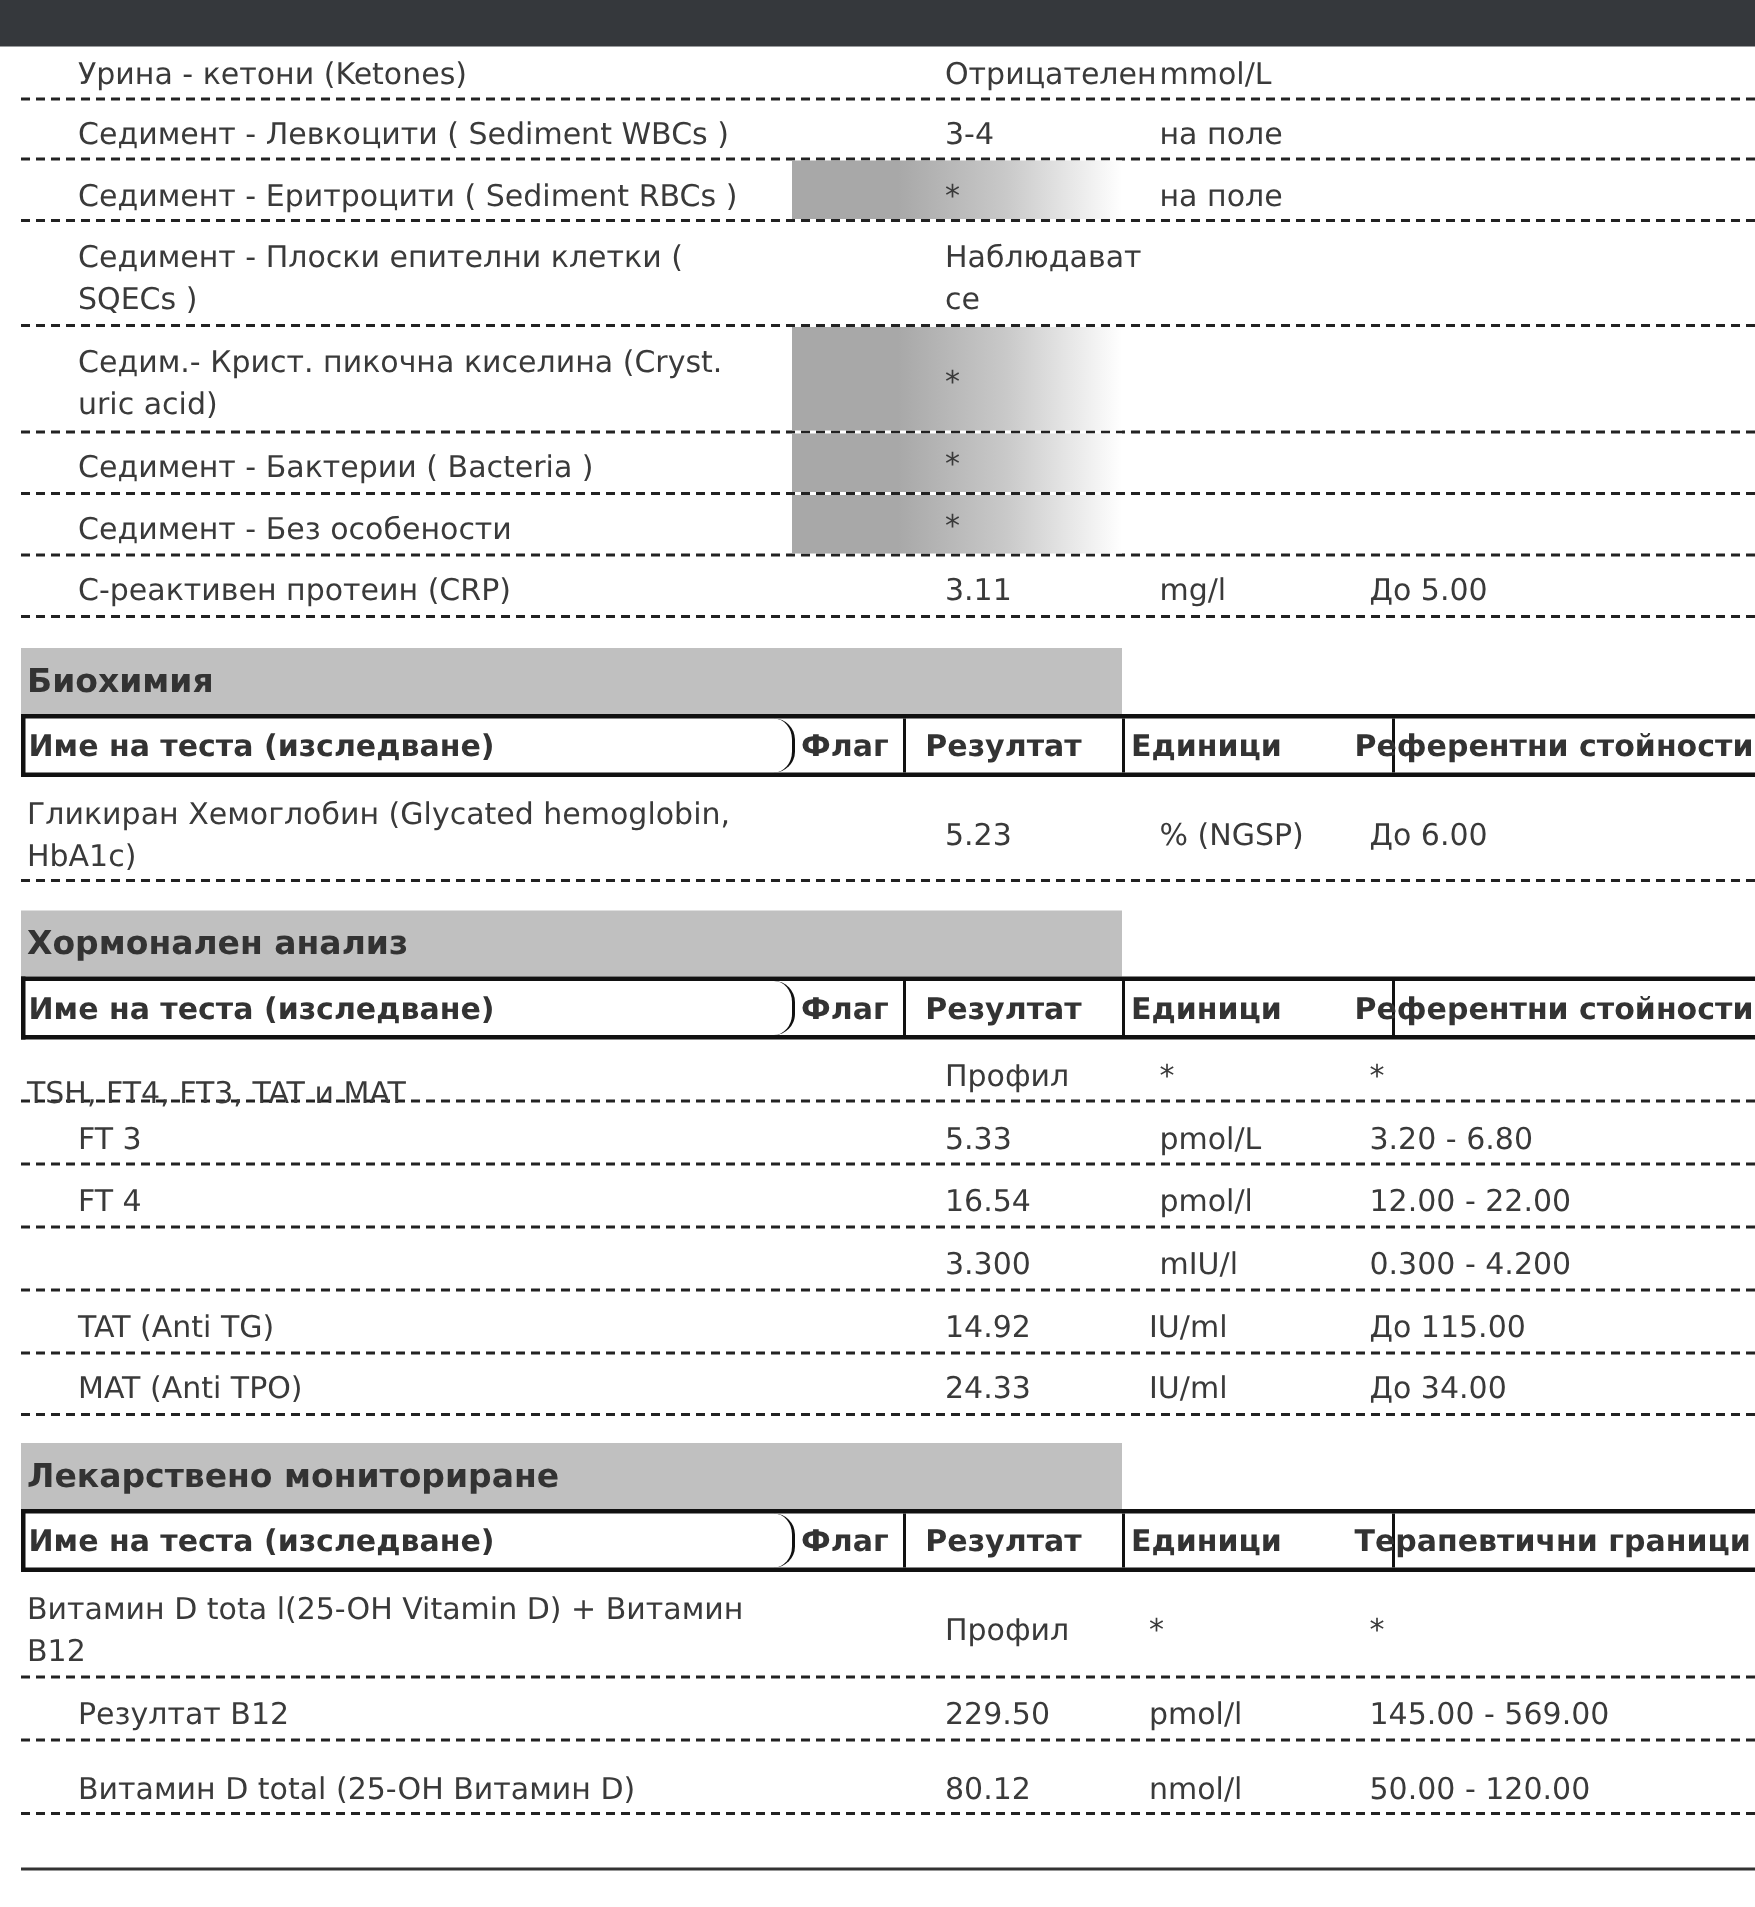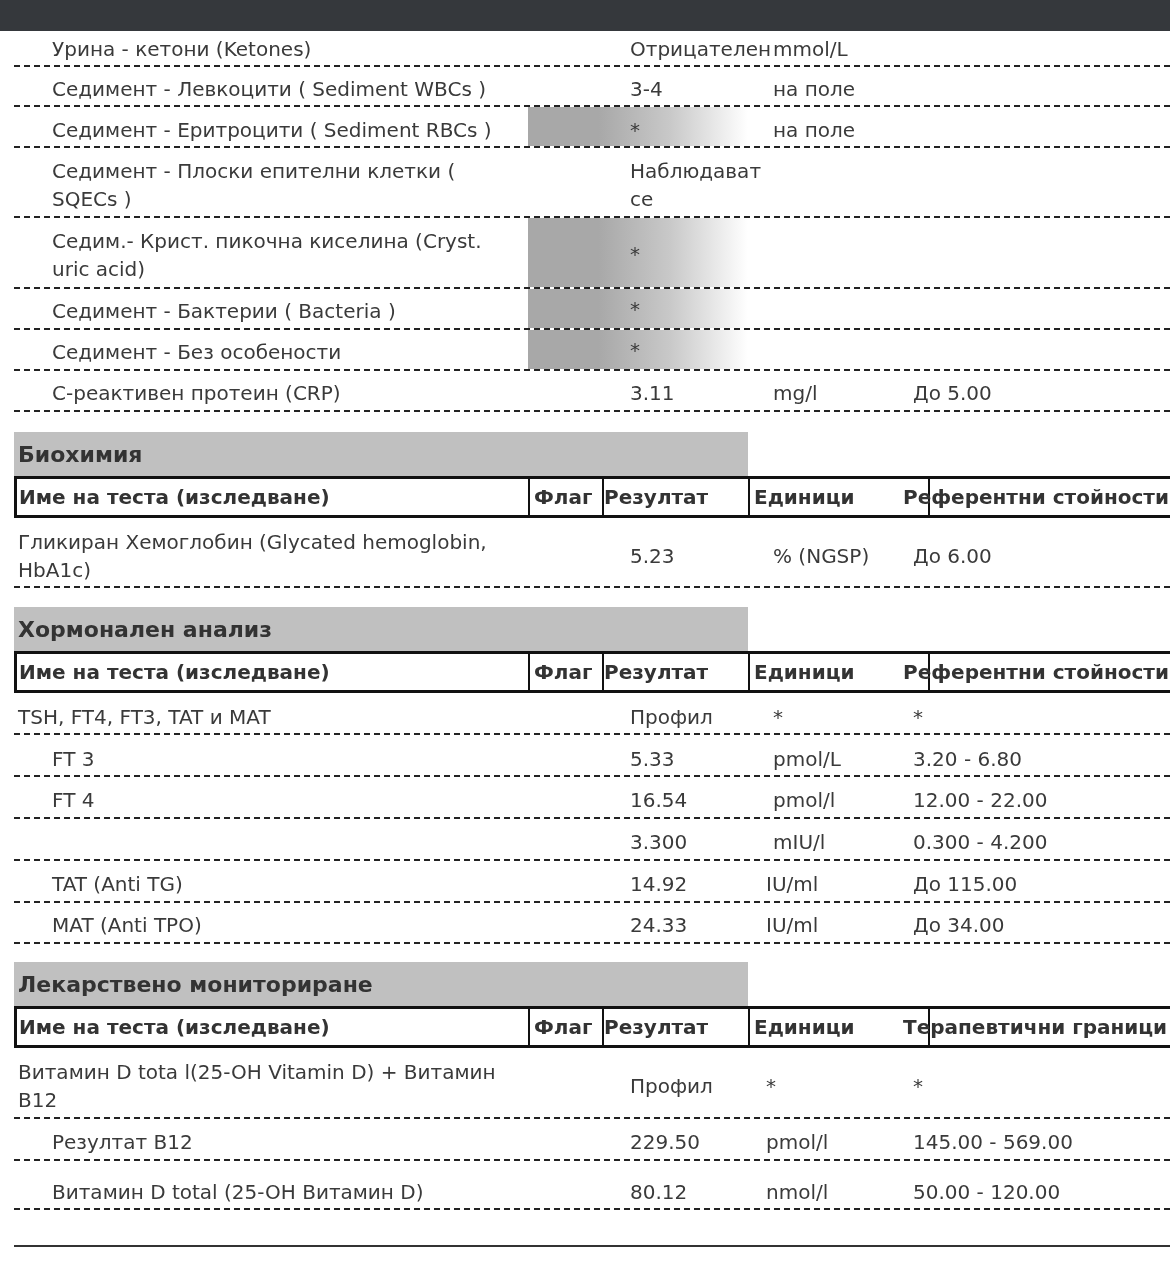--- a/index.html
+++ b/index.html
@@ -30,23 +30,23 @@
     position: absolute; left: 14px; width: 734px; height: 44px;
     background: #c0c0c0; font-weight: bold; font-size: 22px; color: #333;
     box-sizing: border-box; padding: 10px 16px 0 4px;
   }
   .thead {
     position: absolute; left: 14px; width: 1156px; height: 42px;
     border-top: 3px solid #111; border-bottom: 3px solid #111; border-left: 3px solid #111;
     box-sizing: border-box; font-weight: bold; font-size: 20px; color: #333;
   }
   .th { position: absolute; top: 0; height: 36px; line-height: 36px; box-sizing: border-box; white-space: nowrap; overflow: hidden; }
-  .th-name { left: 0; width: 513px; padding-left: 2px; border-right: 2px solid #111; }
+  .th-name { left: 0; width: 513px; padding-left: 2px; border-right: 2px solid #111; border-radius: 14px; }
   .th-flag { left: 513px; width: 74px; padding-left: 4px; border-right: 2px solid #111; }
-  .th-res { left: 587px; width: 146px; text-align: left; padding-right: 14px; border-right: 2px solid #111; }
+  .th-res { left: 587px; width: 146px; text-align: center; padding-right: 14px; border-right: 2px solid #111; }
   .th-unit { left: 733px; width: 180px; padding-left: 4px; border-right: 2px solid #111; }
   .th-ref { left: 881px; width: 280px; padding-left: 5px; }
 
   .bottom-line { position: absolute; left: 14px; width: 1156px; top: 1245px; border-top: 2px solid #333; }
 </style>
 </head>
 <body>
 
 <div class="topbar"></div>
 
@@ -128,21 +128,21 @@
 
 <div class="section-title" style="top:607px">Хормонален анализ</div>
 <div class="thead" style="top:651px">
   <div class="th th-name">Име на теста (изследване)</div>
   <div class="th th-flag">Флаг</div>
   <div class="th th-res">Резултат</div>
   <div class="th th-unit">Единици</div>
   <div class="th th-ref">Референтни стойности</div>
 </div>
 <div class="row" style="top:693px;height:40px;">
-  <span class="cell c-name" style="top:10px">TSH, FT4, FT3, TAT и MAT</span>
+  <span class="cell c-name" style="top:21px">TSH, FT4, FT3, TAT и MAT</span>
   <span class="cell c-res" style="top:10px;width:146px">Профил</span>
   <span class="cell c-unit" style="top:10px;left:759px">*</span>
   <span class="cell c-ref" style="top:10px;left:899px">*</span>
 </div>
 <div class="row" style="top:735px;height:40px;">
   <span class="cell c-name ind" style="top:10px">FT 3</span>
   <span class="cell c-res" style="top:10px;width:146px">5.33</span>
   <span class="cell c-unit" style="top:10px;left:759px">pmol/L</span>
   <span class="cell c-ref" style="top:10px;left:899px">3.20 - 6.80</span>
 </div>

